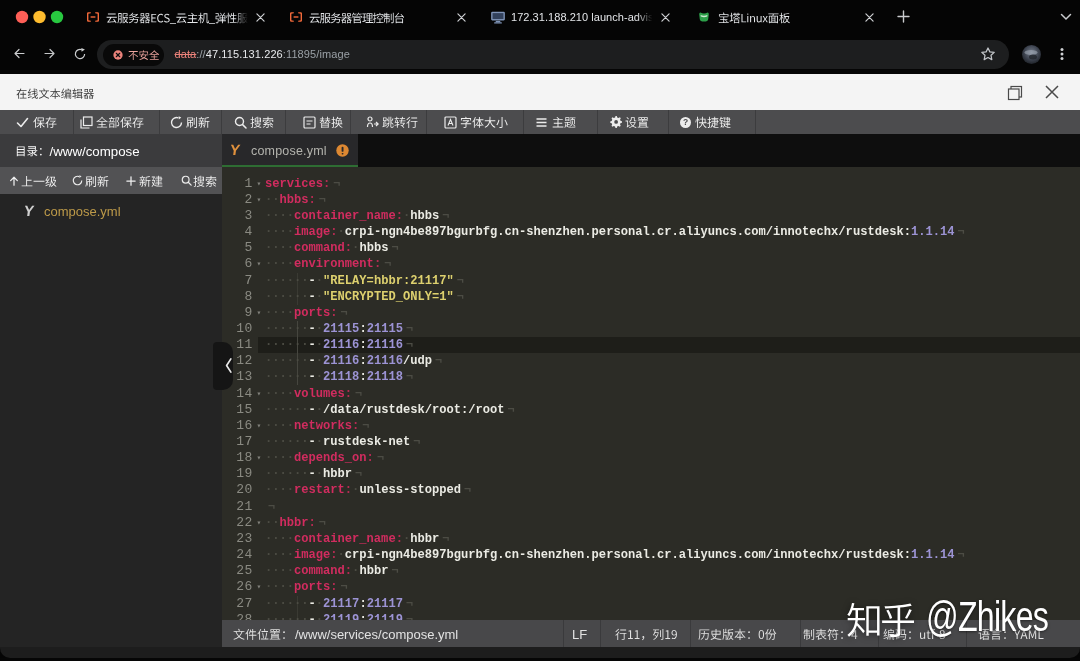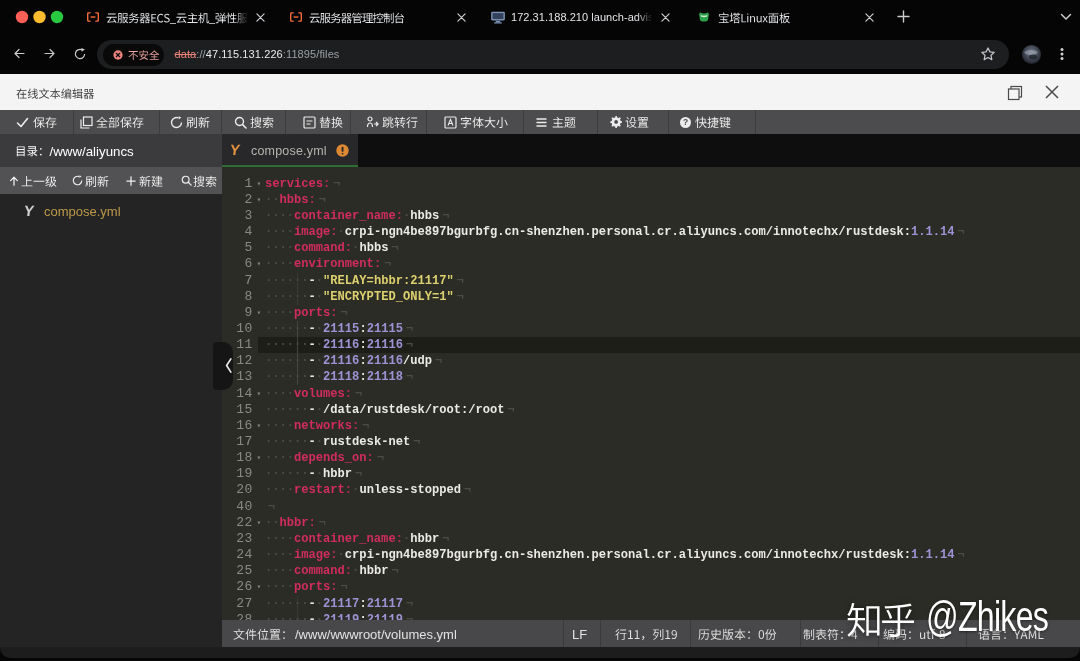--- a/index.html
+++ b/index.html
@@ -84,21 +84,21 @@
 <div class="ab" style="left:102.5px;top:43.5px;width:61.5px;height:22px;border-radius:11px;background:#090909"></div>
 <svg class="ab" style="left:112.8px;top:49.5px" width="10" height="10" viewBox="0 0 14 14">
       <circle cx="7" cy="7" r="6.5" fill="#ec837b"></circle>
       <path d="M4.6 4.6 L9.4 9.4 M9.4 4.6 L4.6 9.4" stroke="#101011" stroke-width="1.7" stroke-linecap="round"></path>
     </svg>
 <div style="position:absolute;left:128px;top:47.4px;width:32px;height:15px">
       <svg class="st" width="31.5" height="15.2" viewBox="0 0 3000 1448">
         <path transform="translate(0,1160) scale(1,-1)" d="M559 478C678 398 828 280 899 203L960 261C885 338 733 450 615 526ZM69 770V693H514C415 522 243 353 44 255C60 238 83 208 95 189C234 262 358 365 459 481V-78H540V584C566 619 589 656 610 693H931V770Z M1414 823C1430 793 1447 756 1461 725H1093V522H1168V654H1829V522H1908V725H1549C1534 758 1510 806 1491 842ZM1656 378C1625 297 1581 232 1524 178C1452 207 1379 233 1310 256C1335 292 1362 334 1389 378ZM1299 378C1263 320 1225 266 1193 223C1276 195 1367 162 1456 125C1359 60 1234 18 1082 -9C1098 -25 1121 -59 1130 -77C1293 -42 1429 10 1536 91C1662 36 1778 -23 1852 -73L1914 -8C1837 41 1723 96 1599 148C1660 209 1707 285 1742 378H1935V449H1430C1457 499 1482 549 1502 596L1421 612C1401 561 1372 505 1341 449H1069V378Z M2493 851C2392 692 2209 545 2026 462C2045 446 2067 421 2078 401C2118 421 2158 444 2197 469V404H2461V248H2203V181H2461V16H2076V-52H2929V16H2539V181H2809V248H2539V404H2809V470C2847 444 2885 420 2925 397C2936 419 2958 445 2977 460C2814 546 2666 650 2542 794L2559 820ZM2200 471C2313 544 2418 637 2500 739C2595 630 2696 546 2807 471Z" fill="#eca49d"></path>
       </svg>
     </div>
-<div class="ab" style="left:174.5px;top:48px;height:14px;font-size:11px;color:#9aa0a6;letter-spacing:0.1px"><span style="color:#ec837b;text-decoration:line-through">data</span><span>://</span><span style="color:#e8eaed">47.115.131.226</span><span>:11895/files</span></div>
+<div class="ab" style="left:174.5px;top:48px;height:14px;font-size:11px;color:#9aa0a6;letter-spacing:0.1px"><span style="color:#ec837b;text-decoration:line-through">data</span><span>://</span><span style="color:#e8eaed">47.115.131.226</span><span>:11895/image</span></div>
 <svg class="ab" style="left:980px;top:46px" width="16" height="16" viewBox="0 0 18 18">
       <path d="M9 2.2 L11.1 6.6 L16 7.2 L12.4 10.5 L13.3 15.3 L9 13 L4.7 15.3 L5.6 10.5 L2 7.2 L6.9 6.6 Z" fill="none" stroke="#c2c5c9" stroke-width="1.4" stroke-linejoin="round"></path>
     </svg>
 <svg class="ab" style="left:1021.5px;top:45px" width="19" height="19">
       <defs>
         <radialGradient id="av" cx="0.5" cy="0.4" r="0.75">
           <stop offset="0" stop-color="#767e8c"></stop>
           <stop offset="0.5" stop-color="#3c424e"></stop>
           <stop offset="1" stop-color="#0e1013"></stop>
         </radialGradient>
@@ -223,21 +223,21 @@
       <svg class="st" width="36.0" height="17.4" viewBox="0 0 3000 1448">
         <path transform="translate(0,1160) scale(1,-1)" d="M170 840V-79H245V840ZM80 647C73 566 55 456 28 390L87 369C114 442 132 558 137 639ZM247 656C277 596 309 517 321 469L377 497C365 544 331 621 300 679ZM805 381H650C654 424 655 466 655 507V610H805ZM580 840V681H384V610H580V507C580 467 579 424 575 381H330V308H565C539 185 473 62 297 -26C314 -40 340 -68 350 -84C518 9 594 133 628 260C686 103 779 -21 920 -83C931 -61 956 -29 974 -13C834 38 738 160 684 308H965V381H879V681H655V840Z M1415 266C1397 135 1355 27 1276 -41C1293 -51 1322 -72 1334 -84C1378 -42 1413 13 1439 78C1509 -40 1614 -71 1769 -71H1945C1947 -53 1958 -21 1968 -5C1933 -6 1796 -6 1772 -6C1739 -6 1708 -4 1679 0V134H1906V195H1679V283H1897V425H1968V487H1897V622H1679V689H1944V751H1679V840H1608V751H1360V689H1608V622H1404V562H1608V487H1346V425H1608V342H1404V283H1608V16C1545 39 1497 82 1465 158C1473 189 1480 222 1485 257ZM1827 425V342H1679V425ZM1827 487H1679V562H1827ZM1167 839V638H1042V568H1167V363L1028 321L1047 249L1167 288V7C1167 -7 1162 -11 1150 -11C1138 -12 1099 -12 1056 -10C1065 -31 1075 -62 1077 -80C1141 -81 1179 -78 1203 -66C1228 -55 1237 -34 1237 7V311L1347 347L1336 416L1237 385V568H1345V638H1237V839Z M2051 346V278H2165V83C2165 36 2132 1 2115 -12C2128 -25 2148 -52 2156 -68C2170 -49 2194 -31 2350 78C2342 90 2332 116 2327 135L2229 69V278H2340V346H2229V482H2330V548H2092C2116 581 2138 618 2158 659H2334V728H2188C2201 760 2213 793 2222 826L2156 843C2129 742 2082 645 2026 580C2040 566 2062 534 2070 520L2089 544V482H2165V346ZM2578 761V706H2697V626H2553V568H2697V487H2578V431H2697V355H2575V296H2697V214H2550V155H2697V32H2757V155H2942V214H2757V296H2920V355H2757V431H2904V568H2965V626H2904V761H2757V837H2697V761ZM2757 568H2848V487H2757ZM2757 626V706H2848V626ZM2367 408C2367 413 2374 419 2382 425H2488C2480 344 2467 273 2449 212C2434 247 2420 287 2409 334L2358 313C2376 243 2398 185 2423 138C2390 60 2345 4 2289 -32C2302 -46 2318 -69 2327 -85C2383 -46 2428 6 2463 76C2552 -39 2673 -66 2811 -66H2942C2946 -48 2955 -18 2965 -1C2932 -2 2839 -2 2815 -2C2689 -2 2572 23 2490 139C2522 229 2543 342 2552 485L2515 490L2504 489H2441C2483 566 2525 665 2559 764L2517 792L2497 782H2353V712H2473C2444 626 2406 546 2392 522C2376 491 2353 464 2336 460C2346 447 2361 421 2367 408Z" fill="#f0f0f0"></path>
       </svg>
     </div>
 <div class="ab" style="left:0;top:134px;width:222px;height:33px;background:#3b3b3d"></div>
 <div style="position:absolute;left:15px;top:142.2px;width:34px;height:17px">
       <svg class="st" width="34.5" height="16.7" viewBox="0 0 3000 1448">
         <path transform="translate(0,1160) scale(1,-1)" d="M233 470H759V305H233ZM233 542V704H759V542ZM233 233H759V67H233ZM158 778V-74H233V-6H759V-74H837V778Z M1134 317C1199 281 1278 224 1316 186L1369 238C1329 276 1248 329 1185 363ZM1134 784V715H1740L1736 623H1164V554H1732L1726 462H1067V395H1461V212C1316 152 1165 91 1068 54L1108 -13C1206 29 1337 85 1461 140V2C1461 -12 1456 -16 1440 -17C1424 -18 1368 -18 1309 -16C1319 -35 1331 -63 1335 -82C1413 -82 1464 -82 1495 -71C1527 -60 1537 -42 1537 1V236C1623 106 1748 9 1904 -40C1914 -20 1937 9 1953 25C1845 54 1751 107 1675 177C1739 216 1814 272 1874 323L1810 370C1765 325 1691 266 1629 224C1592 266 1561 314 1537 365V395H1940V462H1804C1813 565 1820 688 1822 784L1763 788L1750 784Z M2250 486C2290 486 2326 515 2326 560C2326 606 2290 636 2250 636C2210 636 2174 606 2174 560C2174 515 2210 486 2250 486ZM2250 -4C2290 -4 2326 26 2326 71C2326 117 2290 146 2250 146C2210 146 2174 117 2174 71C2174 26 2210 -4 2250 -4Z" fill="#ffffff"></path>
       </svg>
     </div>
-<div class="ab" style="left:49.5px;top:143.5px;font-size:13.3px;color:#fff">/www/aliyuncs</div>
+<div class="ab" style="left:49.5px;top:143.5px;font-size:13.3px;color:#fff">/www/compose</div>
 <div class="ab" style="left:222px;top:134px;width:858px;height:33px;background:#0e0e0e"></div>
 <div class="ab" style="left:222px;top:134px;width:136px;height:33px;background:#28282a;border-bottom:2px solid #2e6d33"></div>
 <div class="ab" style="left:230px;top:141px;width:15px;height:18px;font-size:15px;font-weight:bold;color:#e0913d;transform:skewX(-8deg)">Y</div>
 <div class="ab" style="left:251px;top:144px;font-size:12.5px;color:#b4b4ae;letter-spacing:0.2px">compose.yml</div>
 <svg class="ab" style="left:336px;top:144px" width="13" height="13" viewBox="0 0 13 13">
       <circle cx="6.5" cy="6.5" r="6.2" fill="#dd8832"></circle>
       <rect x="5.6" y="2.8" width="1.9" height="5" rx="0.9" fill="#27272a"></rect>
       <rect x="5.6" y="8.9" width="1.9" height="1.6" rx="0.8" fill="#27272a"></rect>
     </svg>
 <div class="ab" style="left:0;top:167px;width:222px;height:27px;background:#525254"></div>
@@ -296,21 +296,21 @@
     <div class="ab mono" style="left:222px;top:337.10px;height:16.15px;line-height:16.15px;font-size:12.1px;font-weight:bold;white-space:pre"><span style="display:inline-block;width:31px;text-align:right;color:#8a8a82;font-weight:normal;font-size:13px;letter-spacing:0.6px">11</span><span style="display:inline-block;width:12px"></span><span style="color:#4c4c44">······</span><span style="color:#ebebe4">-</span><span style="color:#4c4c44">·</span><span style="color:#9c93d4">21116</span><span style="color:#ebebe4">:</span><span style="color:#9c93d4">21116</span><span style="color:#4c4c44;margin-left:3px">¬</span></div>
     <div class="ab mono" style="left:222px;top:353.25px;height:16.15px;line-height:16.15px;font-size:12.1px;font-weight:bold;white-space:pre"><span style="display:inline-block;width:31px;text-align:right;color:#8a8a82;font-weight:normal;font-size:13px;letter-spacing:0.6px">12</span><span style="display:inline-block;width:12px"></span><span style="color:#4c4c44">······</span><span style="color:#ebebe4">-</span><span style="color:#4c4c44">·</span><span style="color:#9c93d4">21116</span><span style="color:#ebebe4">:</span><span style="color:#9c93d4">21116</span><span style="color:#ebebe4">/udp</span><span style="color:#4c4c44;margin-left:3px">¬</span></div>
     <div class="ab mono" style="left:222px;top:369.40px;height:16.15px;line-height:16.15px;font-size:12.1px;font-weight:bold;white-space:pre"><span style="display:inline-block;width:31px;text-align:right;color:#8a8a82;font-weight:normal;font-size:13px;letter-spacing:0.6px">13</span><span style="display:inline-block;width:12px"></span><span style="color:#4c4c44">······</span><span style="color:#ebebe4">-</span><span style="color:#4c4c44">·</span><span style="color:#9c93d4">21118</span><span style="color:#ebebe4">:</span><span style="color:#9c93d4">21118</span><span style="color:#4c4c44;margin-left:3px">¬</span></div>
     <div class="ab mono" style="left:222px;top:385.55px;height:16.15px;line-height:16.15px;font-size:12.1px;font-weight:bold;white-space:pre"><span style="display:inline-block;width:31px;text-align:right;color:#8a8a82;font-weight:normal;font-size:13px;letter-spacing:0.6px">14</span><span style="display:inline-block;width:12px;text-align:center;color:#82827c;font-size:8px;vertical-align:1px">▾</span><span style="color:#4c4c44">····</span><span style="color:#d12c5f">volumes</span><span style="color:#b52b52">:</span><span style="color:#4c4c44;margin-left:3px">¬</span></div>
     <div class="ab mono" style="left:222px;top:401.70px;height:16.15px;line-height:16.15px;font-size:12.1px;font-weight:bold;white-space:pre"><span style="display:inline-block;width:31px;text-align:right;color:#8a8a82;font-weight:normal;font-size:13px;letter-spacing:0.6px">15</span><span style="display:inline-block;width:12px"></span><span style="color:#4c4c44">······</span><span style="color:#ebebe4">-</span><span style="color:#4c4c44">·</span><span style="color:#ebebe4">/data/rustdesk/root:/root</span><span style="color:#4c4c44;margin-left:3px">¬</span></div>
     <div class="ab mono" style="left:222px;top:417.85px;height:16.15px;line-height:16.15px;font-size:12.1px;font-weight:bold;white-space:pre"><span style="display:inline-block;width:31px;text-align:right;color:#8a8a82;font-weight:normal;font-size:13px;letter-spacing:0.6px">16</span><span style="display:inline-block;width:12px;text-align:center;color:#82827c;font-size:8px;vertical-align:1px">▾</span><span style="color:#4c4c44">····</span><span style="color:#d12c5f">networks</span><span style="color:#b52b52">:</span><span style="color:#4c4c44;margin-left:3px">¬</span></div>
     <div class="ab mono" style="left:222px;top:434.00px;height:16.15px;line-height:16.15px;font-size:12.1px;font-weight:bold;white-space:pre"><span style="display:inline-block;width:31px;text-align:right;color:#8a8a82;font-weight:normal;font-size:13px;letter-spacing:0.6px">17</span><span style="display:inline-block;width:12px"></span><span style="color:#4c4c44">······</span><span style="color:#ebebe4">-</span><span style="color:#4c4c44">·</span><span style="color:#ebebe4">rustdesk-net</span><span style="color:#4c4c44;margin-left:3px">¬</span></div>
     <div class="ab mono" style="left:222px;top:450.15px;height:16.15px;line-height:16.15px;font-size:12.1px;font-weight:bold;white-space:pre"><span style="display:inline-block;width:31px;text-align:right;color:#8a8a82;font-weight:normal;font-size:13px;letter-spacing:0.6px">18</span><span style="display:inline-block;width:12px;text-align:center;color:#82827c;font-size:8px;vertical-align:1px">▾</span><span style="color:#4c4c44">····</span><span style="color:#d12c5f">depends_on</span><span style="color:#b52b52">:</span><span style="color:#4c4c44;margin-left:3px">¬</span></div>
     <div class="ab mono" style="left:222px;top:466.30px;height:16.15px;line-height:16.15px;font-size:12.1px;font-weight:bold;white-space:pre"><span style="display:inline-block;width:31px;text-align:right;color:#8a8a82;font-weight:normal;font-size:13px;letter-spacing:0.6px">19</span><span style="display:inline-block;width:12px"></span><span style="color:#4c4c44">······</span><span style="color:#ebebe4">-</span><span style="color:#4c4c44">·</span><span style="color:#ebebe4">hbbr</span><span style="color:#4c4c44;margin-left:3px">¬</span></div>
     <div class="ab mono" style="left:222px;top:482.45px;height:16.15px;line-height:16.15px;font-size:12.1px;font-weight:bold;white-space:pre"><span style="display:inline-block;width:31px;text-align:right;color:#8a8a82;font-weight:normal;font-size:13px;letter-spacing:0.6px">20</span><span style="display:inline-block;width:12px"></span><span style="color:#4c4c44">····</span><span style="color:#d12c5f">restart</span><span style="color:#b52b52">:</span><span style="color:#4c4c44">·</span><span style="color:#ebebe4">unless-stopped</span><span style="color:#4c4c44;margin-left:3px">¬</span></div>
-    <div class="ab mono" style="left:222px;top:498.60px;height:16.15px;line-height:16.15px;font-size:12.1px;font-weight:bold;white-space:pre"><span style="display:inline-block;width:31px;text-align:right;color:#8a8a82;font-weight:normal;font-size:13px;letter-spacing:0.6px">40</span><span style="display:inline-block;width:12px"></span><span style="color:#4c4c44;margin-left:3px">¬</span></div>
+    <div class="ab mono" style="left:222px;top:498.60px;height:16.15px;line-height:16.15px;font-size:12.1px;font-weight:bold;white-space:pre"><span style="display:inline-block;width:31px;text-align:right;color:#8a8a82;font-weight:normal;font-size:13px;letter-spacing:0.6px">21</span><span style="display:inline-block;width:12px"></span><span style="color:#4c4c44;margin-left:3px">¬</span></div>
     <div class="ab mono" style="left:222px;top:514.75px;height:16.15px;line-height:16.15px;font-size:12.1px;font-weight:bold;white-space:pre"><span style="display:inline-block;width:31px;text-align:right;color:#8a8a82;font-weight:normal;font-size:13px;letter-spacing:0.6px">22</span><span style="display:inline-block;width:12px;text-align:center;color:#82827c;font-size:8px;vertical-align:1px">▾</span><span style="color:#4c4c44">··</span><span style="color:#d12c5f">hbbr</span><span style="color:#b52b52">:</span><span style="color:#4c4c44;margin-left:3px">¬</span></div>
     <div class="ab mono" style="left:222px;top:530.90px;height:16.15px;line-height:16.15px;font-size:12.1px;font-weight:bold;white-space:pre"><span style="display:inline-block;width:31px;text-align:right;color:#8a8a82;font-weight:normal;font-size:13px;letter-spacing:0.6px">23</span><span style="display:inline-block;width:12px"></span><span style="color:#4c4c44">····</span><span style="color:#d12c5f">container_name</span><span style="color:#b52b52">:</span><span style="color:#4c4c44">·</span><span style="color:#ebebe4">hbbr</span><span style="color:#4c4c44;margin-left:3px">¬</span></div>
     <div class="ab mono" style="left:222px;top:547.05px;height:16.15px;line-height:16.15px;font-size:12.1px;font-weight:bold;white-space:pre"><span style="display:inline-block;width:31px;text-align:right;color:#8a8a82;font-weight:normal;font-size:13px;letter-spacing:0.6px">24</span><span style="display:inline-block;width:12px"></span><span style="color:#4c4c44">····</span><span style="color:#d12c5f">image</span><span style="color:#b52b52">:</span><span style="color:#4c4c44">·</span><span style="color:#ebebe4">crpi-ngn4be897bgurbfg.cn-shenzhen.personal.cr.aliyuncs.com/innotechx/rustdesk:</span><span style="color:#9c93d4">1.1.14</span><span style="color:#4c4c44;margin-left:3px">¬</span></div>
     <div class="ab mono" style="left:222px;top:563.20px;height:16.15px;line-height:16.15px;font-size:12.1px;font-weight:bold;white-space:pre"><span style="display:inline-block;width:31px;text-align:right;color:#8a8a82;font-weight:normal;font-size:13px;letter-spacing:0.6px">25</span><span style="display:inline-block;width:12px"></span><span style="color:#4c4c44">····</span><span style="color:#d12c5f">command</span><span style="color:#b52b52">:</span><span style="color:#4c4c44">·</span><span style="color:#ebebe4">hbbr</span><span style="color:#4c4c44;margin-left:3px">¬</span></div>
     <div class="ab mono" style="left:222px;top:579.35px;height:16.15px;line-height:16.15px;font-size:12.1px;font-weight:bold;white-space:pre"><span style="display:inline-block;width:31px;text-align:right;color:#8a8a82;font-weight:normal;font-size:13px;letter-spacing:0.6px">26</span><span style="display:inline-block;width:12px;text-align:center;color:#82827c;font-size:8px;vertical-align:1px">▾</span><span style="color:#4c4c44">····</span><span style="color:#d12c5f">ports</span><span style="color:#b52b52">:</span><span style="color:#4c4c44;margin-left:3px">¬</span></div>
     <div class="ab mono" style="left:222px;top:595.50px;height:16.15px;line-height:16.15px;font-size:12.1px;font-weight:bold;white-space:pre"><span style="display:inline-block;width:31px;text-align:right;color:#8a8a82;font-weight:normal;font-size:13px;letter-spacing:0.6px">27</span><span style="display:inline-block;width:12px"></span><span style="color:#4c4c44">······</span><span style="color:#ebebe4">-</span><span style="color:#4c4c44">·</span><span style="color:#9c93d4">21117</span><span style="color:#ebebe4">:</span><span style="color:#9c93d4">21117</span><span style="color:#4c4c44;margin-left:3px">¬</span></div>
     <div class="ab mono" style="left:222px;top:611.65px;height:16.15px;line-height:16.15px;font-size:12.1px;font-weight:bold;white-space:pre"><span style="display:inline-block;width:31px;text-align:right;color:#8a8a82;font-weight:normal;font-size:13px;letter-spacing:0.6px">28</span><span style="display:inline-block;width:12px"></span><span style="color:#4c4c44">······</span><span style="color:#ebebe4">-</span><span style="color:#4c4c44">·</span><span style="color:#9c93d4">21119</span><span style="color:#ebebe4">:</span><span style="color:#9c93d4">21119</span><span style="color:#4c4c44;margin-left:3px">¬</span></div>
 <div class="ab" style="left:213px;top:342px;width:20px;height:48px;background:#151515;border-radius:4px 10px 10px 4px"></div>
 <svg class="ab" style="left:223.5px;top:357px" width="9" height="17" viewBox="0 0 9 18">
       <path d="M7 2 L2.5 9 L7 16" stroke="#e8e8e8" stroke-width="1.8" fill="none" stroke-linecap="round" stroke-linejoin="round"></path>
@@ -320,21 +320,21 @@
 <div class="ab" style="left:600px;top:620px;width:1px;height:27px;background:#3a3a3c"></div>
 <div class="ab" style="left:690px;top:620px;width:1px;height:27px;background:#3a3a3c"></div>
 <div class="ab" style="left:800px;top:620px;width:1px;height:27px;background:#3a3a3c"></div>
 <div class="ab" style="left:878px;top:620px;width:1px;height:27px;background:#3a3a3c"></div>
 <div class="ab" style="left:966px;top:620px;width:1px;height:27px;background:#3a3a3c"></div>
 <div style="position:absolute;left:233px;top:624.8px;width:60px;height:17px">
       <svg class="st" width="60.0" height="17.4" viewBox="0 0 5000 1448">
         <path transform="translate(0,1160) scale(1,-1)" d="M423 823C453 774 485 707 497 666L580 693C566 734 531 799 501 847ZM50 664V590H206C265 438 344 307 447 200C337 108 202 40 36 -7C51 -25 75 -60 83 -78C250 -24 389 48 502 146C615 46 751 -28 915 -73C928 -52 950 -20 967 -4C807 36 671 107 560 201C661 304 738 432 796 590H954V664ZM504 253C410 348 336 462 284 590H711C661 455 592 344 504 253Z M1317 341V268H1604V-80H1679V268H1953V341H1679V562H1909V635H1679V828H1604V635H1470C1483 680 1494 728 1504 775L1432 790C1409 659 1367 530 1309 447C1327 438 1359 420 1373 409C1400 451 1425 504 1446 562H1604V341ZM1268 836C1214 685 1126 535 1032 437C1045 420 1067 381 1075 363C1107 397 1137 437 1167 480V-78H1239V597C1277 667 1311 741 1339 815Z M2369 658V585H2914V658ZM2435 509C2465 370 2495 185 2503 80L2577 102C2567 204 2536 384 2503 525ZM2570 828C2589 778 2609 712 2617 669L2692 691C2682 734 2660 797 2641 847ZM2326 34V-38H2955V34H2748C2785 168 2826 365 2853 519L2774 532C2756 382 2716 169 2678 34ZM2286 836C2230 684 2136 534 2038 437C2051 420 2073 381 2081 363C2115 398 2148 439 2180 484V-78H2255V601C2294 669 2329 742 2357 815Z M3651 748H3820V658H3651ZM3417 748H3582V658H3417ZM3189 748H3348V658H3189ZM3190 427V6H3057V-50H3945V6H3808V427H3495L3509 486H3922V545H3520L3531 603H3895V802H3117V603H3454L3446 545H3068V486H3436L3424 427ZM3262 6V68H3734V6ZM3262 275H3734V217H3262ZM3262 320V376H3734V320ZM3262 172H3734V113H3262Z M4250 486C4290 486 4326 515 4326 560C4326 606 4290 636 4250 636C4210 636 4174 606 4174 560C4174 515 4210 486 4250 486ZM4250 -4C4290 -4 4326 26 4326 71C4326 117 4290 146 4250 146C4210 146 4174 117 4174 71C4174 26 4210 -4 4250 -4Z" fill="#e2e2e2"></path>
       </svg>
     </div>
-<div class="ab" style="left:295px;top:626.5px;font-size:13px;color:#e2e2e2">/www/wwwroot/volumes.yml</div>
+<div class="ab" style="left:295px;top:626.5px;font-size:13px;color:#e2e2e2">/www/services/compose.yml</div>
 <div class="ab" style="left:572px;top:626.5px;font-size:13px;color:#e2e2e2">LF</div>
 <div style="position:absolute;left:615px;top:624.8px;width:63px;height:17px">
       <svg class="st" width="62.6" height="17.4" viewBox="0 0 5220 1448">
         <path transform="translate(0,1160) scale(1,-1)" d="M435 780V708H927V780ZM267 841C216 768 119 679 35 622C48 608 69 579 79 562C169 626 272 724 339 811ZM391 504V432H728V17C728 1 721 -4 702 -5C684 -6 616 -6 545 -3C556 -25 567 -56 570 -77C668 -77 725 -77 759 -66C792 -53 804 -30 804 16V432H955V504ZM307 626C238 512 128 396 25 322C40 307 67 274 78 259C115 289 154 325 192 364V-83H266V446C308 496 346 548 378 600Z M1088 0H1490V76H1343V733H1273C1233 710 1186 693 1121 681V623H1252V76H1088Z M1643 0H2045V76H1898V733H1828C1788 710 1741 693 1676 681V623H1807V76H1643Z M2267 -107C2372 -70 2440 12 2440 120C2440 190 2410 235 2355 235C2314 235 2279 210 2279 163C2279 116 2313 92 2354 92L2371 94C2366 25 2322 -22 2245 -54Z M3752 724V164H3826V724ZM3958 835V17C3958 1 3952 -4 3936 -4C3920 -5 3868 -5 3813 -3C3823 -24 3835 -56 3838 -76C3915 -76 3963 -74 3992 -63C4022 -51 4034 -29 4034 18V835ZM3291 302C3342 267 3404 218 3443 181C3375 85 3288 17 3189 -22C3205 -37 3225 -66 3234 -85C3446 10 3601 205 3651 552L3605 566L3592 563H3367C3383 611 3397 662 3409 714H3681V786H3171V714H3334C3299 561 3243 419 3163 326C3180 315 3209 290 3221 276C3268 335 3308 409 3342 494H3569C3550 400 3521 317 3483 247C3444 281 3383 326 3334 357Z M4198 0H4600V76H4453V733H4383C4343 710 4296 693 4231 681V623H4362V76H4198Z M4900 -13C5037 -13 5166 101 5166 398C5166 631 5060 746 4919 746C4805 746 4709 651 4709 508C4709 357 4789 278 4911 278C4972 278 5035 313 5080 367C5073 140 4991 63 4897 63C4849 63 4805 84 4773 119L4723 62C4764 19 4820 -13 4900 -13ZM5079 444C5030 374 4975 346 4926 346C4839 346 4795 410 4795 508C4795 609 4849 675 4920 675C5013 675 5069 595 5079 444Z" fill="#e2e2e2"></path>
       </svg>
     </div>
 <div style="position:absolute;left:698px;top:624.8px;width:79px;height:17px">
       <svg class="st" width="78.7" height="17.4" viewBox="0 0 6555 1448">
         <path transform="translate(0,1160) scale(1,-1)" d="M115 791V472C115 320 109 113 35 -35C53 -43 87 -64 101 -77C180 80 191 311 191 472V720H947V791ZM494 667C493 610 491 554 488 501H255V430H482C463 234 405 74 212 -20C229 -33 252 -58 262 -75C471 32 535 211 558 430H818C804 156 788 47 759 21C749 9 737 7 717 7C694 7 632 8 569 14C582 -7 592 -39 593 -61C654 -65 714 -66 746 -63C782 -60 803 -53 824 -27C861 13 878 135 894 466C895 476 896 501 896 501H564C568 554 569 610 571 667Z M1196 610H1463V423H1196ZM1540 610H1808V423H1540ZM1237 317 1170 292C1209 206 1259 141 1320 90C1258 49 1170 14 1043 -13C1059 -30 1079 -63 1088 -80C1223 -48 1318 -5 1385 45C1518 -35 1697 -64 1929 -78C1934 -52 1949 -19 1964 -1C1738 8 1569 30 1443 97C1511 172 1532 259 1538 351H1884V682H1540V836H1463V682H1123V351H1461C1456 274 1439 201 1378 139C1321 183 1274 241 1237 317Z M2105 820V422C2105 271 2096 91 2030 -37C2047 -47 2072 -69 2084 -83C2143 20 2164 151 2171 283H2309V-79H2378V351H2173L2174 423V496H2439V563H2351V842H2282V563H2174V820ZM2852 479C2830 365 2792 268 2743 188C2694 272 2659 371 2636 479ZM2483 772V427C2483 278 2474 90 2397 -43C2415 -52 2444 -72 2457 -85C2543 58 2555 259 2555 427V479H2576C2602 345 2642 226 2700 128C2646 61 2583 11 2514 -21C2530 -35 2549 -64 2559 -82C2627 -47 2689 2 2742 65C2789 3 2845 -46 2912 -82C2923 -63 2946 -36 2963 -22C2893 11 2834 60 2786 123C2857 228 2908 365 2932 539L2887 551L2875 548H2555V712C2692 723 2841 742 2948 768L2901 832C2800 806 2630 784 2483 772Z M3460 839V629H3065V553H3367C3294 383 3170 221 3037 140C3055 125 3080 98 3092 79C3237 178 3366 357 3444 553H3460V183H3226V107H3460V-80H3539V107H3772V183H3539V553H3553C3629 357 3758 177 3906 81C3920 102 3946 131 3965 146C3826 226 3700 384 3628 553H3937V629H3539V839Z M4250 486C4290 486 4326 515 4326 560C4326 606 4290 636 4250 636C4210 636 4174 606 4174 560C4174 515 4210 486 4250 486ZM4250 -4C4290 -4 4326 26 4326 71C4326 117 4290 146 4250 146C4210 146 4174 117 4174 71C4174 26 4210 -4 4250 -4Z M5278 -13C5417 -13 5506 113 5506 369C5506 623 5417 746 5278 746C5138 746 5050 623 5050 369C5050 113 5138 -13 5278 -13ZM5278 61C5195 61 5138 154 5138 369C5138 583 5195 674 5278 674C5361 674 5418 583 5418 369C5418 154 5361 61 5278 61Z M6309 820 6241 807C6286 612 6352 491 6475 386C6486 409 6508 434 6527 449C6414 539 6351 643 6309 820ZM5814 836C5764 685 5679 535 5588 437C5602 420 5624 381 5632 363C5661 396 5689 433 5716 474V-80H5791V600C5827 669 5859 742 5885 815ZM6058 814C6018 659 5942 526 5837 443C5852 428 5876 394 5885 377C5908 396 5930 418 5950 442V378H6078C6057 183 5997 50 5857 -26C5873 -39 5899 -67 5909 -81C6058 10 6127 156 6152 378H6331C6319 126 6304 30 6283 7C6273 -5 6265 -7 6248 -7C6231 -7 6188 -6 6143 -2C6154 -21 6163 -50 6164 -72C6210 -74 6255 -74 6281 -72C6309 -69 6329 -62 6347 -39C6378 -3 6392 106 6406 414C6407 424 6407 448 6407 448H5955C6034 541 6094 662 6132 798Z" fill="#e2e2e2"></path>
       </svg>

